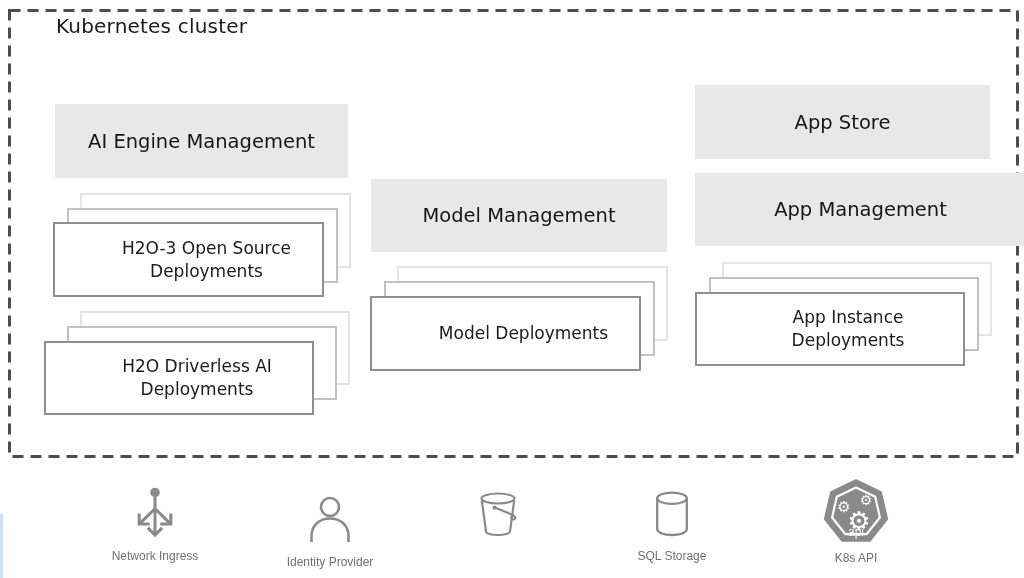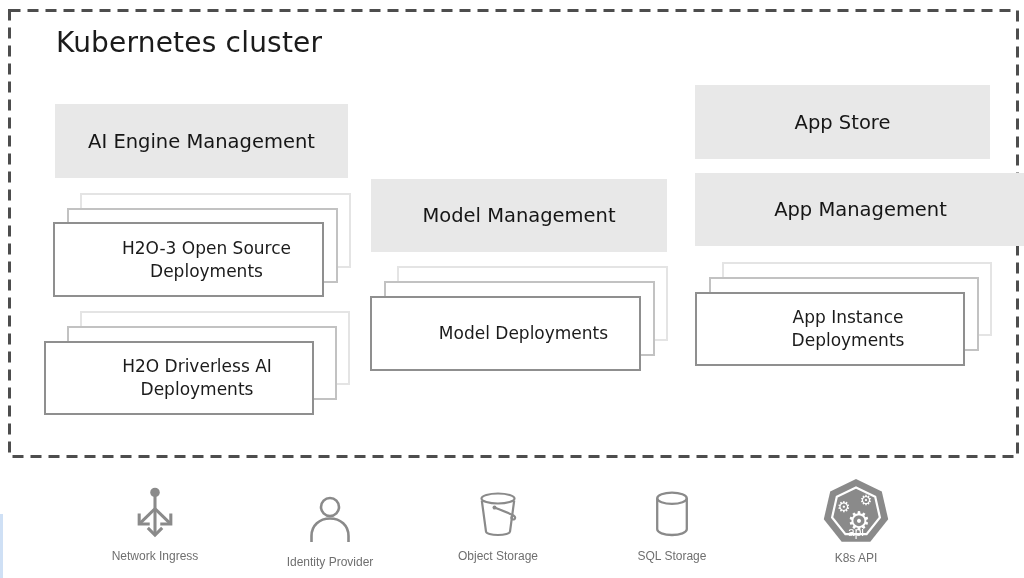--- a/index.html
+++ b/index.html
@@ -4,22 +4,22 @@
 <style>
   html,body{margin:0;padding:0;}
   body{
     width:1024px;height:578px;position:relative;overflow:hidden;
     background:#ffffff;
     font-family:"DejaVu Sans",sans-serif;
   }
   .abs{position:absolute;}
   
   .cluster-title{
-    left:56px;top:26px;
-    font-size:28px;color:#1b1b1b;letter-spacing:0.2px;
+    left:56px;top:14px;
+    font-size:20px;color:#1b1b1b;letter-spacing:0.2px;
     white-space:nowrap;
   }
   
   .hdr{
     background:#e8e8e8;
     display:flex;align-items:center;justify-content:center;
     font-size:19.5px;color:#161616;text-align:center;
   }
   
   .layer{
@@ -141,21 +141,20 @@
   <div class="icon-box">
     <svg width="48" height="48" viewBox="0 0 48 48">
       <g class="stroke-icon" stroke-width="2.2">
         <ellipse cx="24" cy="8.5" rx="16.5" ry="5"></ellipse>
         <path d="M7.8,10.5 L12,41.5 A12,3.5 0 0 0 36,41.5 L40.2,10.5"></path>
         <path d="M20.5,17.5 C28,20.5 36,23.5 39.5,25.5 C42.5,27.3 40.7,30.8 38.2,29 C36.6,27.8 37.6,25.9 39.5,25.5"></path>
       </g>
       <circle cx="20.5" cy="17.5" r="2" fill="#8a8a8a"></circle>
     </svg>
   </div>
-  <div class="service-label">Object Storage</div>
 </div>
 
 <div class="service" style="left:582px;top:482px;">
   <div class="icon-box">
     <svg width="42" height="50" viewBox="0 0 44 50">
       <g class="stroke-icon" stroke-width="2.4">
         <ellipse cx="22" cy="8.5" rx="15.5" ry="6"></ellipse>
         <path d="M6.5,8.5 L6.5,41 A15.5,6 0 0 0 37.5,41 L37.5,8.5"></path>
       </g>
     </svg>

